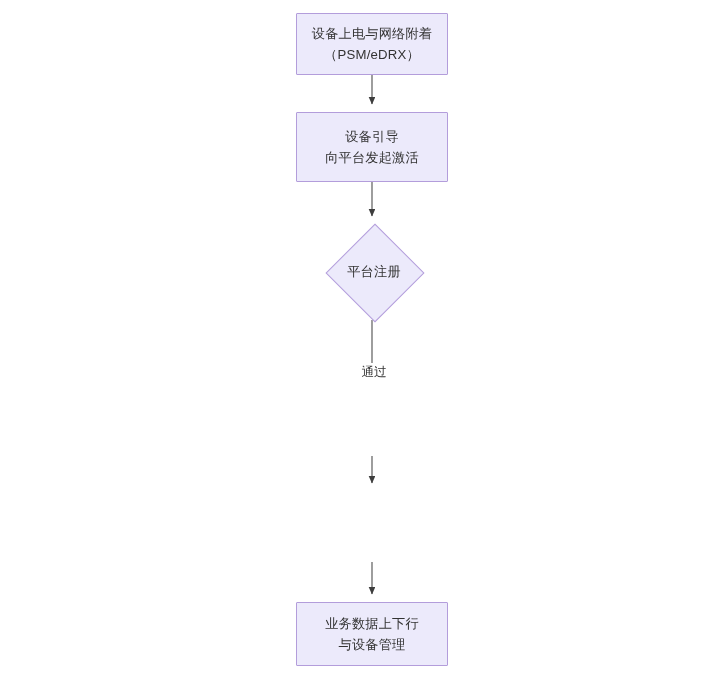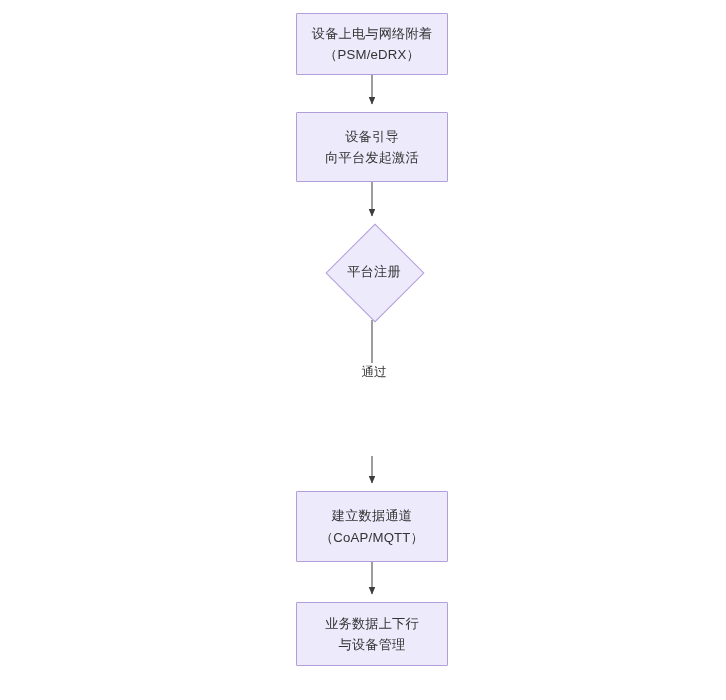--- a/index.html
+++ b/index.html
@@ -119,23 +119,19 @@
   </div>
 
   <div class="node node-diamond" style="left:326px; top:224px; width:96px; height:96px;">
     <div class="diamond-shape"></div>
     <div class="node-label diamond-text">平台注册</div>
   </div>
 
   <div class="edge-label" style="left:352px; top:343px; width:40px;margin-top:20px;">通过</div>
 
 
-  <div class="node node-box" style="left:296px; top:491px; width:152px; height:71px;">
-    <div class="node-label">建立数据通道
-（CoAP/MQTT）</div>
-  </div>
 
   <div class="node node-box" style="left:296px; top:602px; width:152px; height:64px;">
     <div class="node-label">业务数据上下行
 与设备管理</div>
   </div>
 
 </div>
 
 </body></html>

